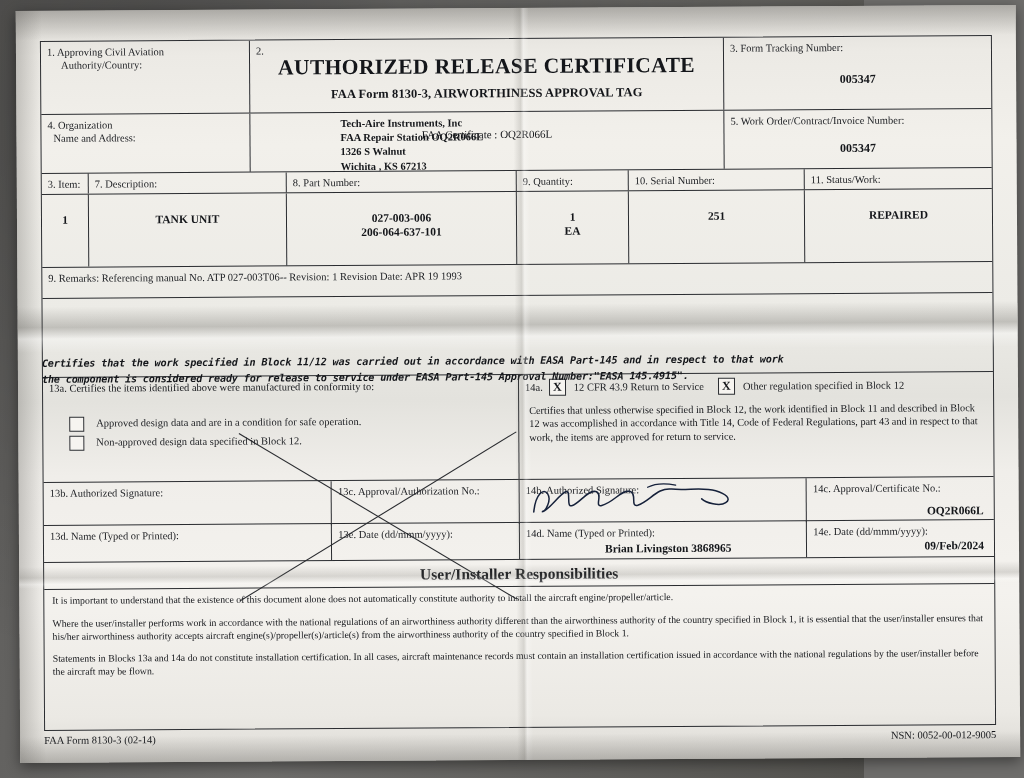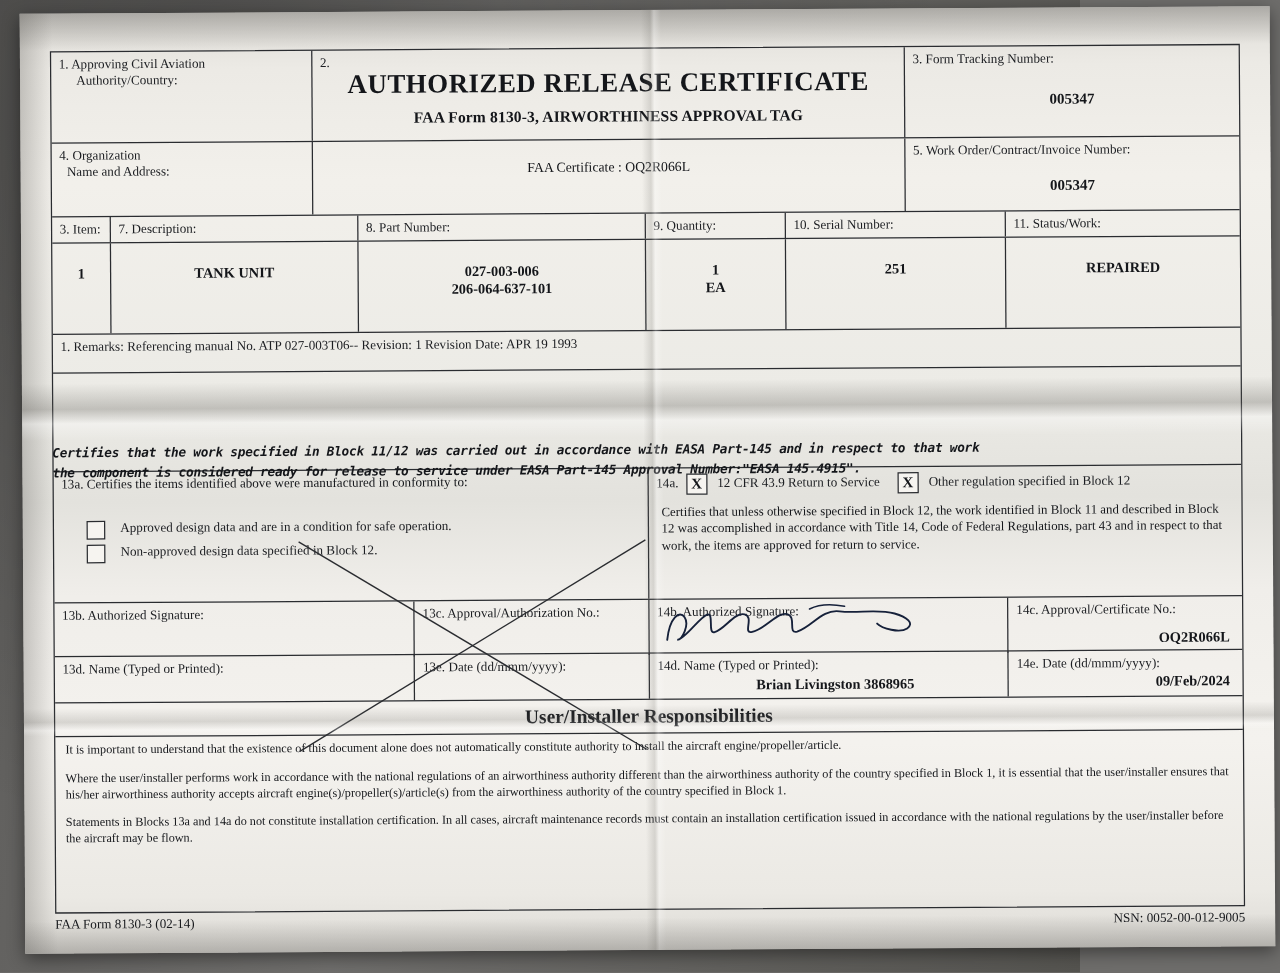--- a/index.html
+++ b/index.html
@@ -259,20 +259,26 @@
           <div class="centerval">005347</div>
         </div>
       </div>
 
       <div class="row bb" id="org">
         <div class="cell c1">
           <div class="lbl pad" style="padding-bottom:0;">4. Organization</div>
           <div class="lbl" style="padding-left:12px;">Name and Address:</div>
         </div>
         <div class="cell c2 bl">
+          <div class="org-lines">
+            <div>Tech-Aire Instruments, Inc</div>
+            <div>FAA Repair Station OQ2R066L</div>
+            <div>1326 S Walnut</div>
+            <div>Wichita , KS  67213</div>
+          </div>
           <div class="faa-cert">FAA Certificate : OQ2R066L</div>
         </div>
         <div class="cell c3 bl">
           <div class="lbl pad">5. Work Order/Contract/Invoice Number:</div>
           <div class="centerval" style="margin-top:10px;">005347</div>
         </div>
       </div>
 
       <div class="row bb" style="height:20px;">
         <div class="cell col-item lbl pad">3. Item:</div>
@@ -301,21 +307,21 @@
         <div class="cell col-ser bl">
           <div class="tb-val" style="margin-top:18px;">251</div>
         </div>
         <div class="cell col-stat bl">
           <div class="tb-val" style="margin-top:18px;">REPAIRED</div>
         </div>
       </div>
 
       <div class="row bb" id="remarks">
         <div class="cell pad" style="width:100%;">
-          <span class="lbl">1. Remarks:</span>
+          <span class="lbl">9. Remarks:</span>
           <span class="lbl">Referencing manual No. ATP 027-003T06-- Revision: 1 Revision Date: APR 19 1993</span>
         </div>
       </div>
 
       <div style="height:78px; border-bottom:1px solid #2a2c30; background:transparent;"></div>
 
       <div class="row" id="blk13" style="height:104px;">
         <div class="cell left" style="position:relative;">
           <div class="blk-head">13a. Certifies the items identified above were manufactured in conformity to:</div>
           <div class="checkline" style="margin-top:18px;">

